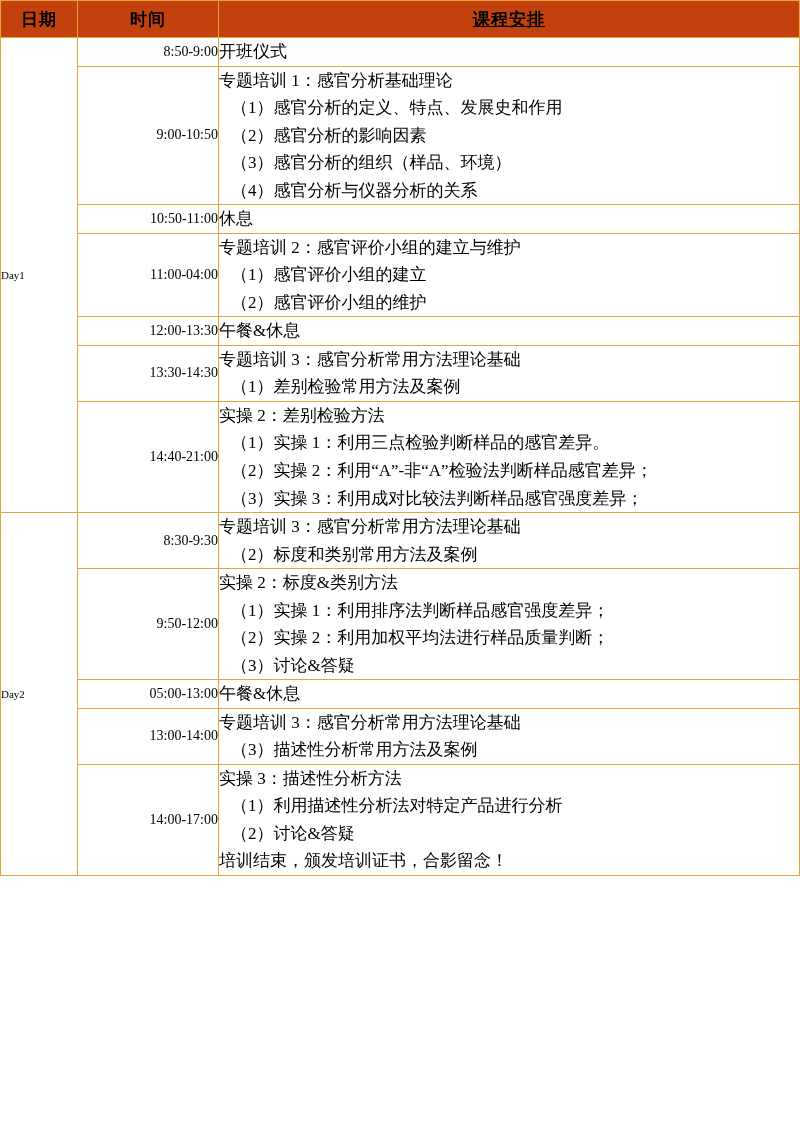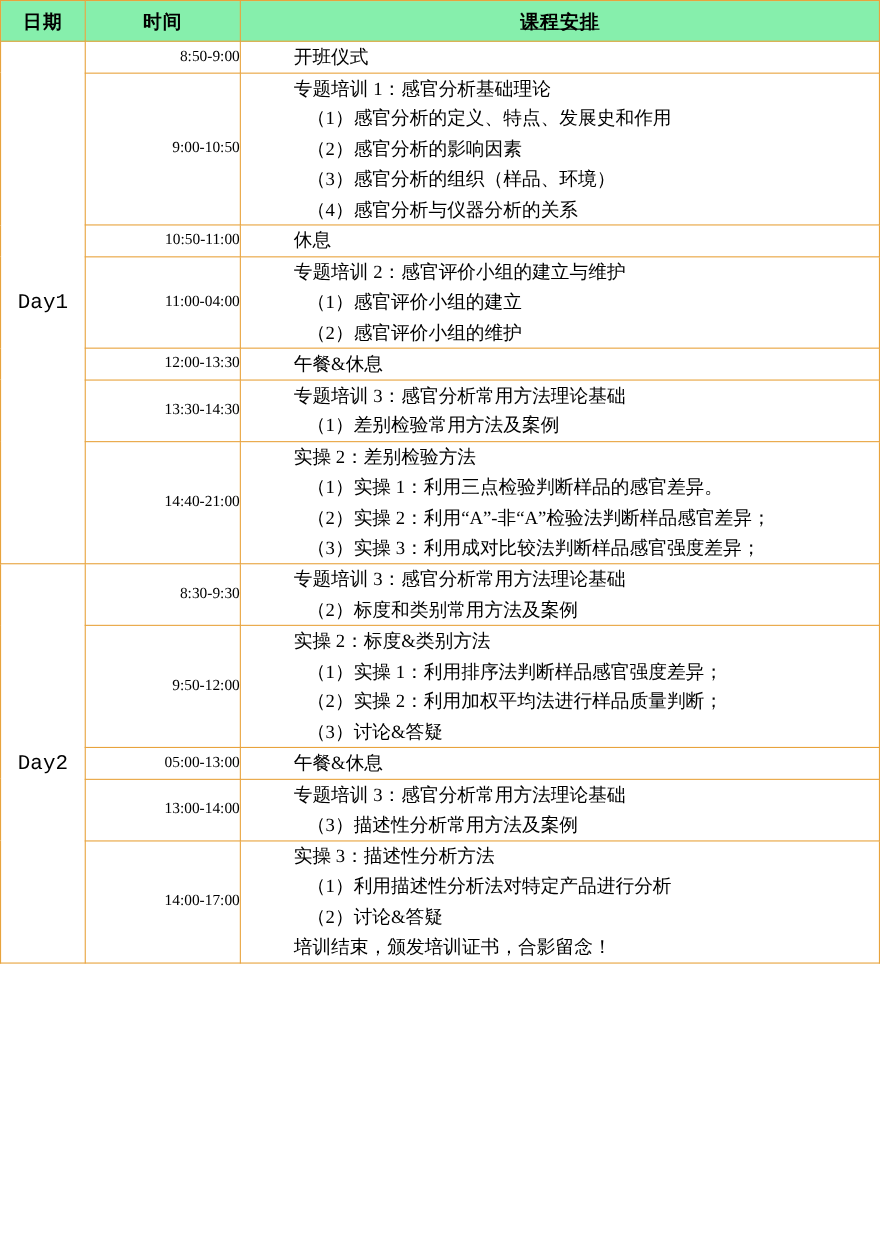--- a/index.html
+++ b/index.html
@@ -19,51 +19,48 @@
     table-layout: fixed;
     margin: 0;
   }
   table.schedule th,
   table.schedule td {
     border: 1px solid #e8a33d;
     padding: 0;
     vertical-align: middle;
   }
   thead th {
-    background: #86efac;
+    background: #c2410c;
     text-align: center;
     font-weight: bold;
     font-size: 17px;
     height: 36px;
     letter-spacing: 1px;
   }
   th.col-date { width: 76px; }
   th.col-time { width: 140px; }
   th.col-content { width: 580px; text-decoration: underline; }
 
   td.day-cell {
-    text-align: center;
-    font-size: 19px;
+    font-size: 11px;
     width: 76px;
-    font-family: Liberation Mono, monospace;
   }
   td.time-cell {
     text-align: right;
     font-size: 14px;
     width: 140px;
     padding: 4px 2px;
   }
   td.content-cell {
     padding: 7px 10px 7px 12px;
     font-size: 17px;
     line-height: 1.62;
   }
   .line {
     white-space: nowrap;
-    margin-left: 48px;
   }
   .line.bold {
     font-weight: normal;
   }
   .line.indent {
     padding-left: 12px;
   }
   .line.single {
     padding: 0;
   }

